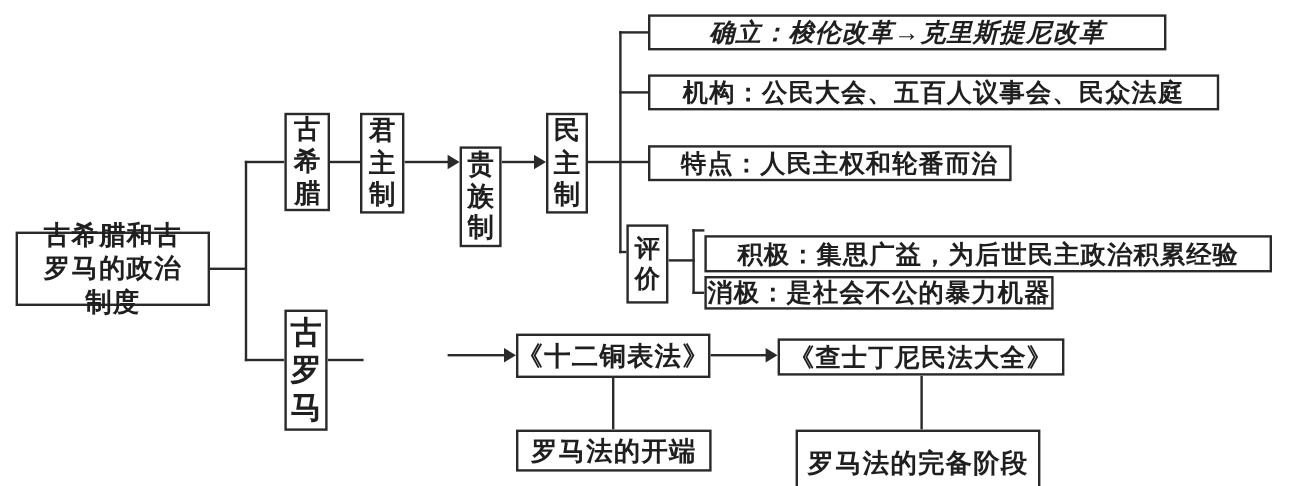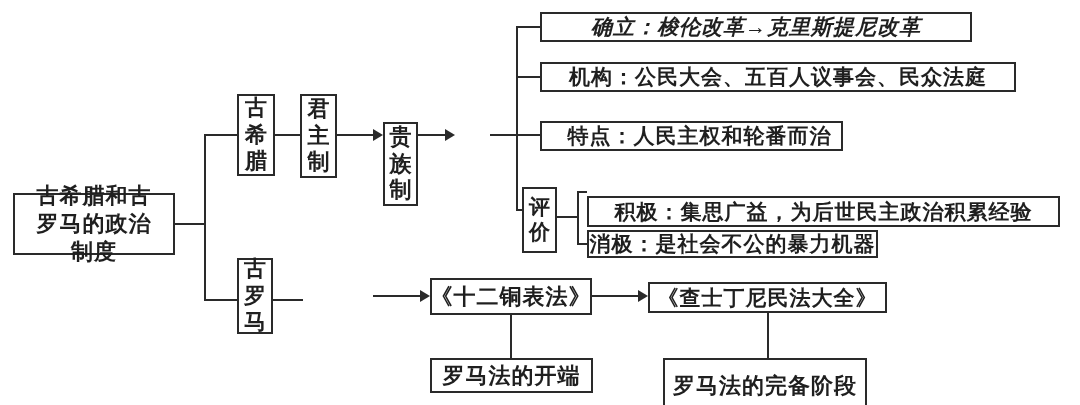--- a/index.html
+++ b/index.html
@@ -70,36 +70,39 @@
   </div>
 
   <div class="node vbox" style="left:300px; top:94px; width:37px; height:84px; font-size:22px;">
     <span class="vtxt">君主制</span>
   </div>
 
   <div class="node vbox" style="left:383px; top:94px; width:35px; height:84px; font-size:22px;margin-top:28px;">
     <span class="vtxt">贵族制</span>
   </div>
 
+  <div class="node vbox" style="left:455px; top:94px; width:35px; height:84px; font-size:22px;">
+    <span class="vtxt">民主制</span>
+  </div>
 
   <div class="node" style="left:540px; top:12px; width:432px; height:30px;font-style:italic;">确立：梭伦改革→克里斯提尼改革</div>
 
   <div class="node" style="left:540px; top:62px; width:476px; height:30px;">机构：公民大会、五百人议事会、民众法庭</div>
 
   <div class="node" style="left:540px; top:121px; width:303px; height:30px;padding-left:16px;">特点：人民主权和轮番而治</div>
 
   <div class="node vbox" style="left:522px; top:187px; width:35px; height:66px; font-size:21px;">
     <span class="vtxt">评价</span>
   </div>
 
   <div class="node" style="left:587px; top:177px; width:473px; height:31px;margin-top:19px;">积极：集思广益，为后世民主政治积累经验</div>
 
   <div class="node" style="left:587px; top:230px; width:291px; height:28px;">消极：是社会不公的暴力机器</div>
 
-  <div class="node vbox" style="left:237px; top:258px; width:36px; height:76px; font-size:22px;">
+  <div class="node vbox" style="left:237px; top:258px; width:36px; height:101px; font-size:26px;">
     <span class="vtxt">古罗马</span>
   </div>
 
 
   <div class="node" style="left:430px; top:278px; width:162px; height:37px; font-size:22px;">《十二铜表法》</div>
 
   <div class="node" style="left:648px; top:282px; width:239px; height:31px;">《查士丁尼民法大全》</div>
 
   <div class="node" style="left:430px; top:358px; width:163px; height:35px; font-size:22px;">罗马法的开端</div>
 

